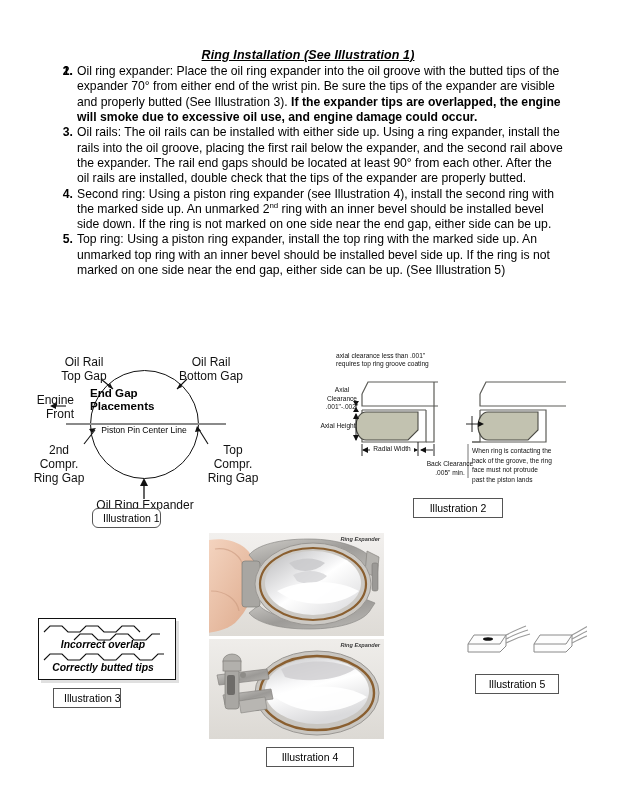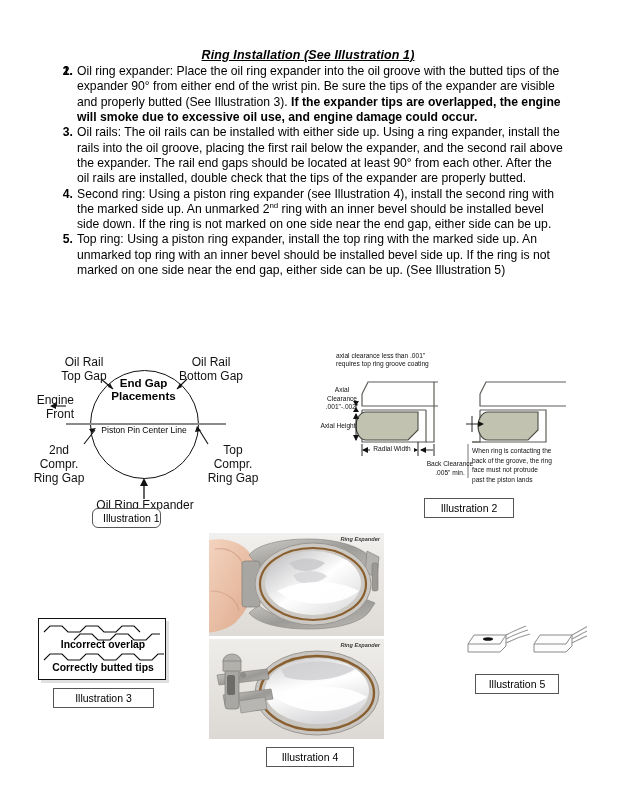--- a/index.html
+++ b/index.html
@@ -78,23 +78,22 @@
   #ill1 .circle {
     position: absolute;
     left: 68px; top: 14px;
     width: 107px; height: 107px;
     border: 1.6px solid #111;
     border-radius: 50%;
     background: transparent;
   }
   #ill1 .endgap {
     position: absolute;
-    left: 68px; top: 20px;
+    left: 68px; top: 30px;
     width: 107px;
-    text-align: center;
     font-size: 11.6px;
     font-weight: bold;
     line-height: 1.15;
   }
   #ill1 .pinline {
     position: absolute;
     left: 44px; top: 67px;
     width: 160px;
     height: 1.6px;
     background: #8a8a8a;
@@ -105,21 +104,21 @@
     width: 104px;
     text-align: center;
     font-size: 8.6px;
   }
 
   
   #ill2 { position: absolute; left: 322px; top: 350px; width: 276px; height: 170px; }
   #ill2 .t { position: absolute; font-size: 6.6px; line-height: 1.25; color: #111; }
 
   
-  #ill3 { position: absolute; left: 38px; top: 618px; width: 128px; height: 62px; }
+  #ill3 { position: absolute; left: 38px; top: 618px; width: 138px; height: 62px; font-style: italic; }
   #ill3 .frame {
     position: absolute; inset: 0;
     border: 1.4px solid #111;
     background: #fff;
     box-shadow: 3px 3px 0 rgba(0,0,0,.12);
   }
   #ill3 .cap {
     position: absolute;
     left: 0; width: 130px;
     text-align: center;
@@ -154,21 +153,21 @@
 <div class="doc-title">Ring Installation (See Illustration 1)</div>
 
 <div class="steps">
 
   <div class="step">
     <span class="num">1.</span>
   </div>
 
   <div class="step">
     <span class="num">2.</span>
-    <b>Oil ring expander:</b><span> Place the oil ring expander into the oil groove with the butted tips of the expander 90° from either end of the wrist pin.  Be sure the tips of the expander are visible and properly butted (See Illustration 3). </span><span class="warn">If the expander tips are overlapped, the engine will smoke due to excessive oil use, and engine damage could occur.</span>
+    <b>Oil ring expander:</b><span> Place the oil ring expander into the oil groove with the butted tips of the expander 70° from either end of the wrist pin.  Be sure the tips of the expander are visible and properly butted (See Illustration 3). </span><span class="warn">If the expander tips are overlapped, the engine will smoke due to excessive oil use, and engine damage could occur.</span>
   </div>
 
   <div class="step">
     <span class="num">3.</span>
     <b>Oil rails:</b><span> The oil rails can be installed with either side up.  Using a ring expander, install the rails into the oil groove, placing the first rail below the expander, and the second rail above the expander.  The rail end gaps should be located at least 90° from each other.  After the oil rails are installed, double check that the tips of the expander are properly butted.</span>
   </div>
 
   <div class="step">
     <span class="num">4.</span>
     <b>Second ring:</b><span> Using a piston ring expander (see Illustration 4), install the second ring with the marked side up. An unmarked 2</span><sup>nd</sup><span> ring with an inner bevel should be installed bevel side down. If the ring is not marked on one side near the end gap, either side can be up.</span>
@@ -306,36 +305,36 @@
   </div>
 
   <div class="t" style="left:150px; top:96px; width:118px; line-height:1.45;">
     <span>When ring is contacting the</span><br>
     <span>back of the groove, the ring</span><br>
     <span>face must not protrude</span><br>
     <span>past the piston lands</span>
   </div>
 </div>
 
-<div class="cap-box" style="left:413px; top:498px; width:90px;margin-left:11px;">Illustration 2</div>
+<div class="cap-box" style="left:413px; top:498px; width:90px;">Illustration 2</div>
 
 <div id="ill3">
   <div class="frame"></div>
   <svg style="position:absolute;left:0;top:0;width:130px;height:62px;">
 
     <path d="M6,14 L12,8 L24,8 L30,14 L42,14 L48,8 L60,8 L66,14 L78,14 L84,8 L96,8 L102,14" fill="none" stroke="#111" stroke-width="1.1"></path>
     <path d="M36,22 L42,16 L54,16 L60,22 L72,22 L78,16 L90,16 L96,22 L108,22 L114,16 L122,16" fill="none" stroke="#111" stroke-width="1.1"></path>
 
     <path d="M6,42 L12,36 L24,36 L30,42 L42,42 L48,36 L60,36 L66,42 L78,42 L84,36 L96,36 L102,42 L114,42 L120,36 L126,36" fill="none" stroke="#111" stroke-width="1.1"></path>
   </svg>
   <div class="cap" style="top:21px;">Incorrect overlap</div>
   <div class="cap" style="top:44px;">Correctly butted tips</div>
 </div>
 
-<div class="cap-box" style="left:53px; top:688px; width:101px;">Illustration 3</div>
+<div class="cap-box" style="left:53px; top:688px; width:68px;">Illustration 3</div>
 
 <div id="ill4">
 
   <div class="photo" style="top:0; height:103px;">
     <div class="expander-lbl">Ring Expander</div>
     <svg width="175" height="103" viewBox="0 0 175 103">
       <defs>
         <linearGradient id="bgTop" x1="0" y1="0" x2="0" y2="1">
           <stop offset="0" stop-color="#f2f0ee"></stop>
             <stop offset="1" stop-color="#dedbd6"></stop>

